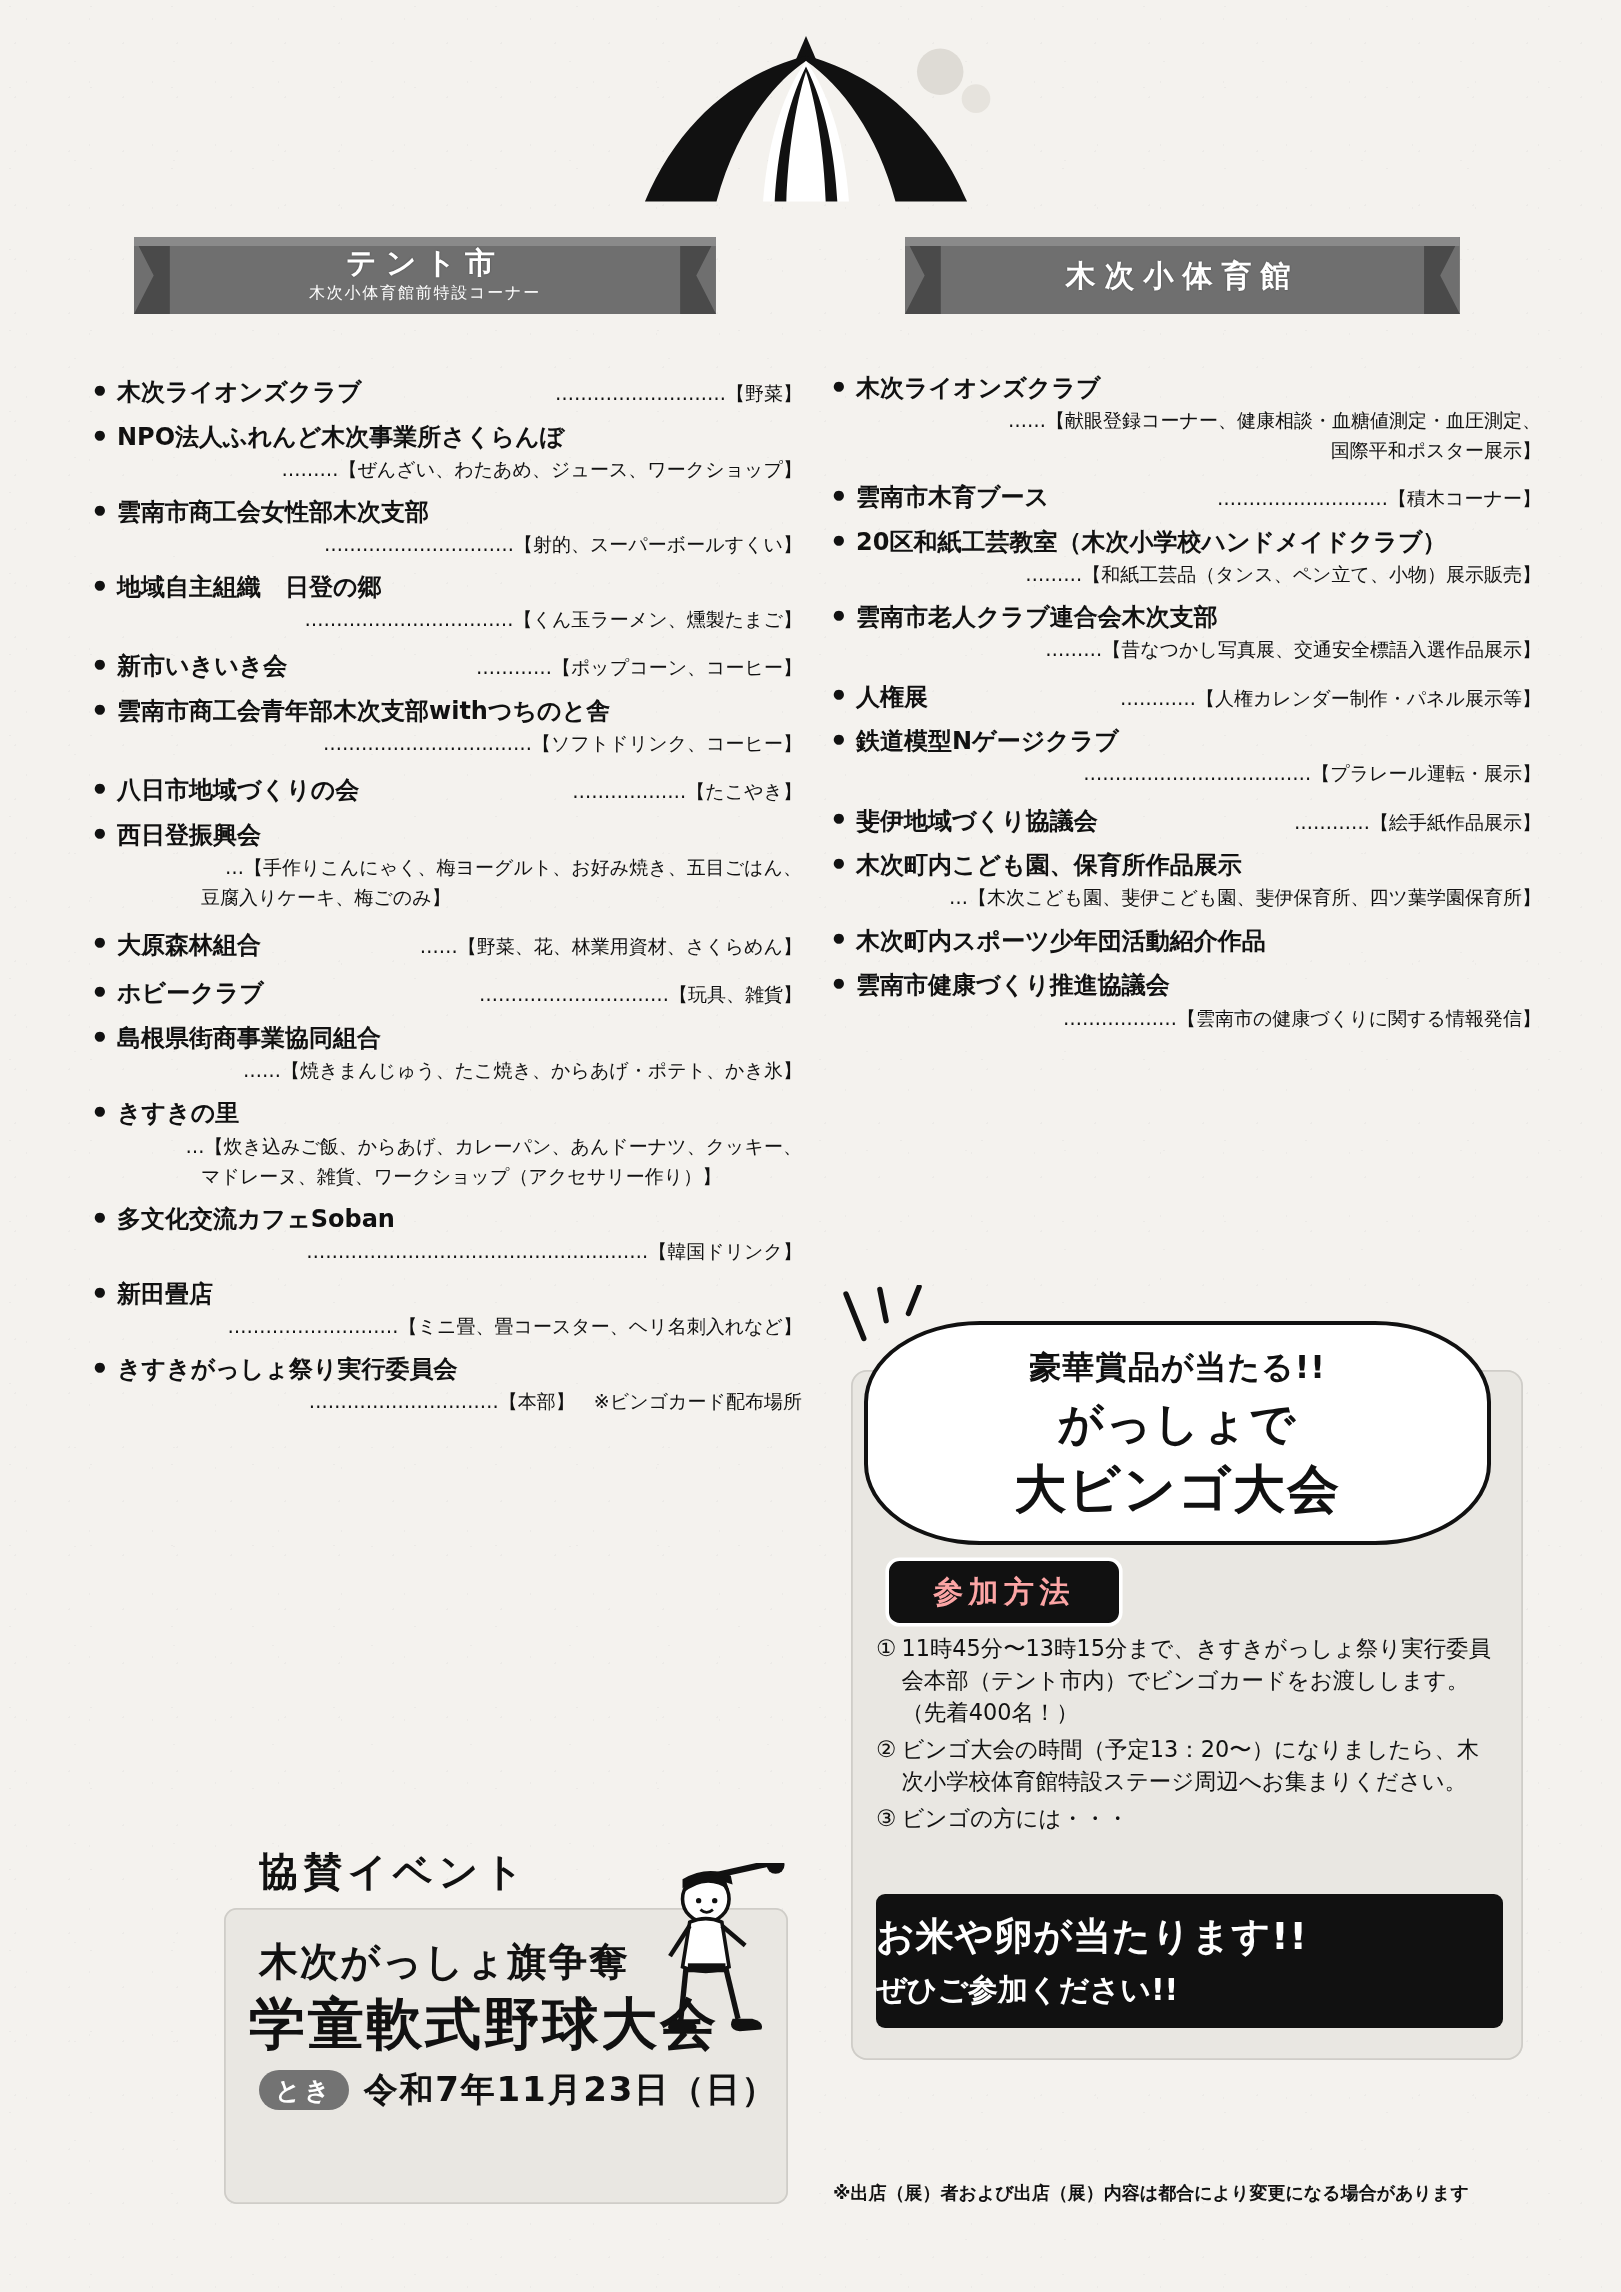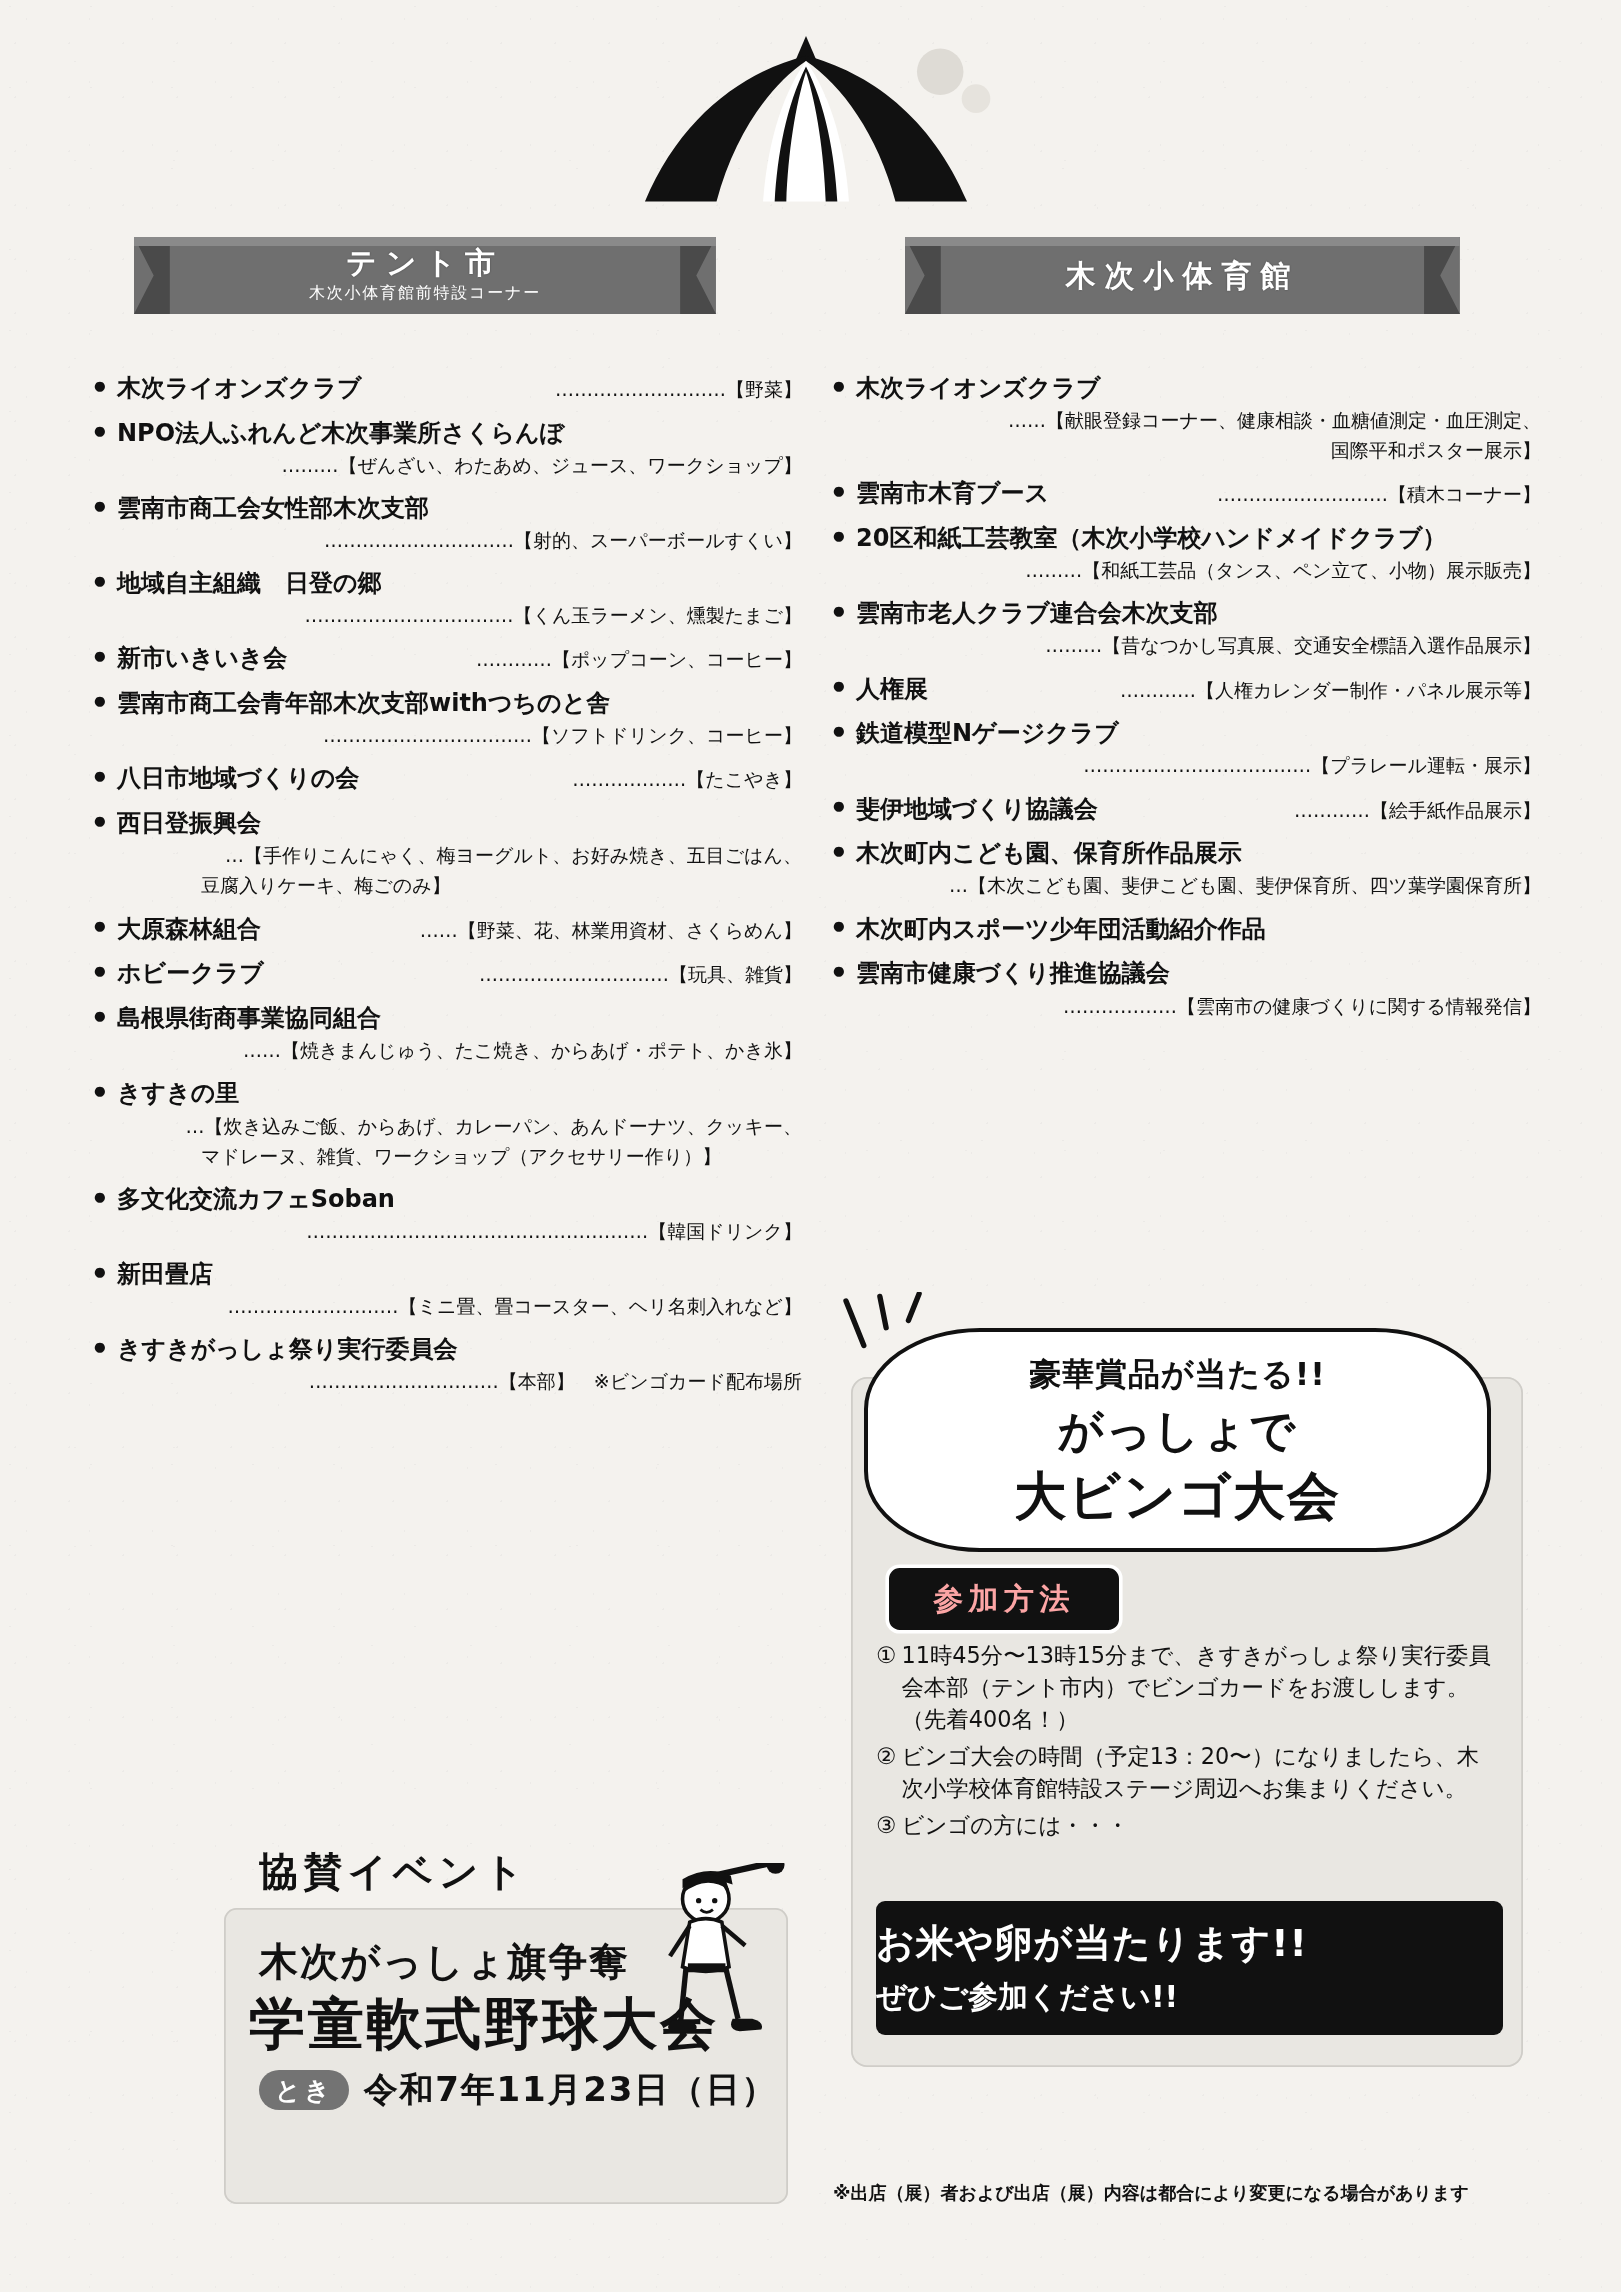--- a/index.html
+++ b/index.html
@@ -62,25 +62,25 @@
     content:"●";position:absolute;left:0;top:0.9px;font-size:13.4px;line-height:1.9;
   }
   .entry .det{
     font-size:19px;line-height:1.45;margin-top:2.7px;
     text-align:right;
   }
   .entry.inline .row{
     display:flex;align-items:baseline;justify-content:space-between;gap:5.4px;
   }
   .entry.inline .name{flex:0 0 auto;}
-  .entry.inline .det{flex:1 1 auto;margin-top:0;}
+  .entry.inline .det{flex:1 1 auto;margin-top:8px;}
 
   
   #bingo{
-    position:absolute;left:833px;top:1321px;width:708px;height:806px;margin-top:7px;
+    position:absolute;left:833px;top:1321px;width:708px;height:806px;
   }
   .bingo-card{
     position:absolute;left:18px;top:49px;width:672px;height:690px;
     background:#e9e7e2;border-radius:16px;
     box-shadow:0 0 0 1.8px #cfcdc8 inset;
   }
   .speech{
     position:absolute;left:31px;top:0px;width:627px;height:224px;
   }
   .speech .bubble{

